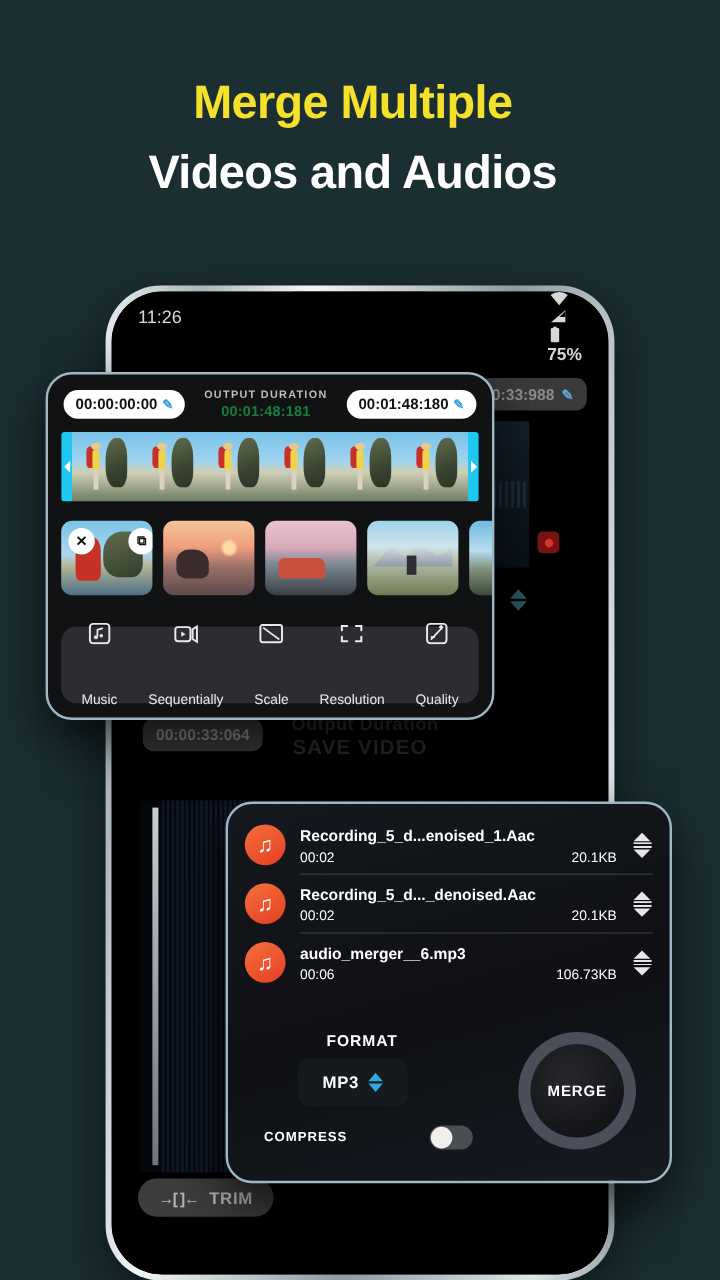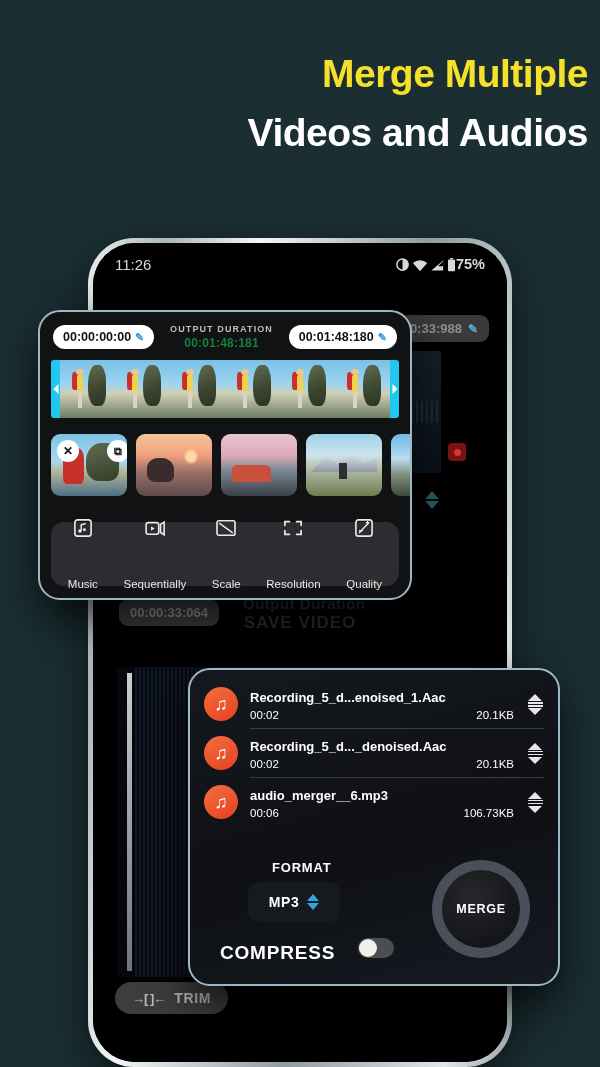--- a/index.html
+++ b/index.html
@@ -4,21 +4,21 @@
 <style>
   * { margin:0; padding:0; box-sizing:border-box; }
   html,body { width:600px; height:1067px; overflow:hidden; }
   body {
     background:#1b2f33;
     font-family:"Liberation Sans", sans-serif;
     position:relative;
   }
 
   
-  .headline { position:absolute; top:52px; left:0; width:588px; text-align:right; }
+  .headline { position:absolute; top:64px; left:0; width:588px; text-align:center; }
   .headline .l1 {
     font-size:39px; font-weight:bold; color:#f5e02a; letter-spacing:-0.5px;
     line-height:1.15; display:block;
   }
   .headline .l2 {
     font-size:39px; font-weight:bold; color:#ffffff; letter-spacing:-0.5px;
     line-height:1.15; display:block; margin-top:14px;
   }
 
   
@@ -37,21 +37,21 @@
     position:absolute; top:0; left:50%; transform:translateX(-50%);
     width:112px; height:20px; background:#000; border-radius:0 0 13px 13px; z-index:6;
   }
 
   
   .statusbar {
     position:absolute; top:0; left:0; right:0; height:42px;
     display:flex; align-items:center; justify-content:space-between;
     padding:0 22px; color:#d8d8d8; font-size:15px; z-index:5;
   }
-  .sb-right { display:flex; align-items:flex-end; gap:2px; }
+  .sb-right { display:flex; align-items:flex-start; gap:2px;flex-direction:column; }
   .sb-right .pct { font-size:14.5px; font-weight:600; margin-left:-2px; }
 
   
   .bg-app { position:absolute; inset:0; background:#000; }
   .bg-chip {
     position:absolute; background:#3a3a3a; color:#8e8e8e; border-radius:9px;
     font-size:13px; font-weight:600; padding:6px 11px; display:flex; align-items:center; gap:6px;
   }
   .bg-chip .pencil { color:#5aa9d8; font-size:12px; }
   .bg-preview {
@@ -216,21 +216,21 @@
     position:absolute; left:58px; top:36px; width:92px; height:40px;
     background:#16191d; border-radius:10px; display:flex; align-items:center;
     justify-content:center; gap:8px;
   }
   .fmt-box .v { color:#fff; font-size:14px; font-weight:bold; letter-spacing:.6px; }
   .fmt-box .st { display:flex; flex-direction:column; gap:2px; }
   .fmt-box .st .u { width:0;height:0;border-left:6px solid transparent;border-right:6px solid transparent;border-bottom:7px solid #2fa8e0; }
   .fmt-box .st .d { width:0;height:0;border-left:6px solid transparent;border-right:6px solid transparent;border-top:7px solid #2fa8e0; }
   .cmp-lbl {
     position:absolute; left:30px; top:96px; color:#fff;
-    font-size:19px; font-weight:bold; letter-spacing:.8px;
+    font-size:11px; font-weight:bold; letter-spacing:.8px;
   }
   .cmp-tog {
     position:absolute; left:168px; top:92px; width:36px; height:20px;
     background:#4a4d52; border-radius:11px;
   }
   .cmp-tog i { position:absolute; left:1px; top:1px; width:18px; height:18px; border-radius:50%; background:#f0efe9; display:block; }
   .merge-btn {
     position:absolute; right:28px; top:14px; width:98px; height:98px;
     border-radius:50%; background:#4b4f5a;
     display:flex; align-items:center; justify-content:center;

